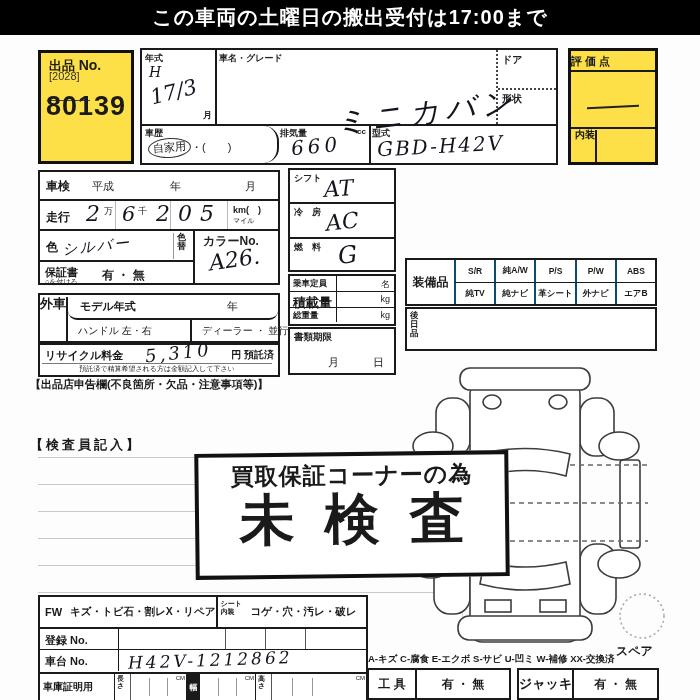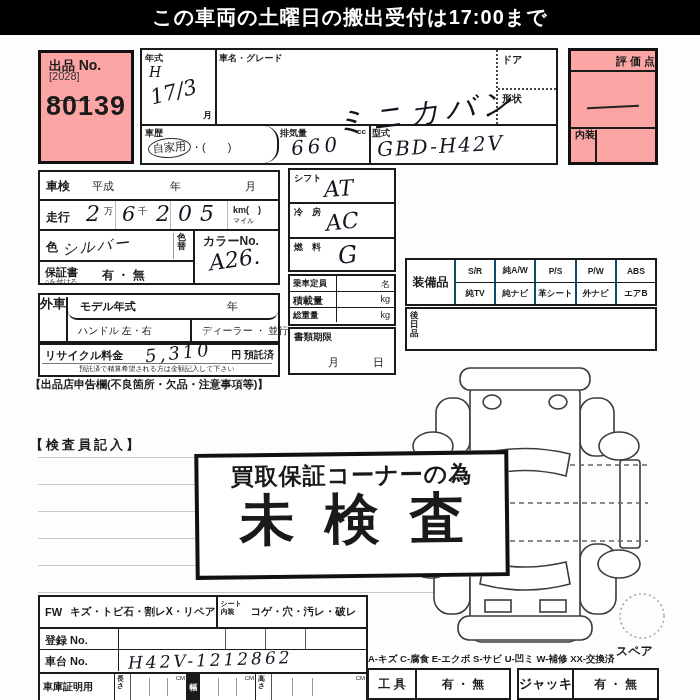--- a/index.html
+++ b/index.html
@@ -1,20 +1,20 @@
 <!DOCTYPE html>
 <html><head>
 <meta charset="utf-8">
 <style>
   html,body{margin:0;padding:0;background:#e8e8e8;}
   #sheet{position:relative;width:700px;height:700px;background:#fdfdfd;overflow:hidden;
          font-family:"Liberation Sans",sans-serif;color:#1a1a1a;}
   .abs{position:absolute;}
   .bx2{border:2px solid #1a1a1a;background:#fff;}
-  .bx3{border:3px solid #111;background:#fca5a5;}
+  .bx3{border:3px solid #111;background:#fde047;}
   .lbl{font-size:9px;font-weight:bold;color:#222;}
   .hw{font-family:"DejaVu Serif",serif;font-style:italic;color:#14141f;white-space:nowrap;}
   .nw{white-space:nowrap;}
   .vline{position:absolute;width:1px;background:#b9b9b9;}
   .hline{position:absolute;height:1px;background:#c9c9c9;}
   .stack{word-break:break-all;line-height:1.05;}
   .eqcell{border-left:2px solid #0c4a6e;border-top:1px solid #1a1a1a;display:flex;align-items:center;justify-content:center;
           font-size:8.5px;font-weight:bold;}
 </style>
 </head>
@@ -65,21 +65,21 @@
       <span class="lbl abs" style="right:3px;top:1px;font-size:8px;">cc</span>
       <span class="hw abs" style="left:14px;top:8px;font-size:20px;letter-spacing:4px;transform:rotate(-5deg);">660</span>
     </div>
     <div class="abs" style="left:227px;top:76px;width:187px;height:37px;">
       <span class="lbl abs" style="left:3px;top:1px;">型式</span>
       <span class="hw abs" style="left:8px;top:8px;font-size:20px;letter-spacing:2px;transform:rotate(-3deg);">GBD-H42V</span>
     </div>
   </div>
 
   <div class="abs bx3" style="left:568px;top:48px;width:84px;height:111px;">
-    <div style="height:19px;border-bottom:2px solid #1a1a1a;text-align:right;">
+    <div style="height:19px;border-bottom:2px solid #1a1a1a;text-align:left;">
       <span style="font-size:11px;font-weight:bold;">評 価 点</span>
     </div>
     <div style="position:absolute;left:16px;top:55px;width:52px;border-top:2px solid #222;transform:rotate(-3deg);"></div>
     <div class="abs" style="left:0;bottom:0;width:100%;height:33px;border-top:2px solid #1a1a1a;">
       <span class="stack abs" style="left:0;top:1px;width:20px;height:100%;border-right:2px solid #1a1a1a;font-size:10px;font-weight:bold;padding-left:4px;">内装</span>
     </div>
   </div>
 
   <div class="abs bx2" style="left:38px;top:170px;width:238px;height:111px;">
     <div class="abs nw" style="left:0;top:0;width:100%;height:27px;">
@@ -159,21 +159,21 @@
     </div>
   </div>
 
   <div class="abs bx2" style="left:288px;top:274px;width:104px;height:48px;">
     <div style="position:relative;height:15px;">
       <span style="position:absolute;left:3px;top:2px;font-size:8.5px;font-weight:bold;">乗車定員</span>
       <div class="vline" style="left:46px;top:0;height:15px;background:#1a1a1a;"></div>
       <span style="position:absolute;right:4px;top:2px;font-size:9px;">名</span>
     </div>
     <div style="position:relative;height:15px;border-top:1.5px solid #1a1a1a;">
-      <span style="position:absolute;left:3px;top:2px;font-size:10px;font-weight:bold;">積載量</span>
+      <span style="position:absolute;left:3px;top:2px;font-size:13px;font-weight:bold;">積載量</span>
       <div class="vline" style="left:46px;top:0;height:15px;background:#1a1a1a;"></div>
       <span style="position:absolute;right:4px;top:2px;font-size:9px;">kg</span>
     </div>
     <div style="position:relative;height:14px;border-top:1.5px solid #1a1a1a;">
       <span style="position:absolute;left:3px;top:2px;font-size:8.5px;font-weight:bold;">総重量</span>
       <div class="vline" style="left:46px;top:0;height:14px;background:#1a1a1a;"></div>
       <span style="position:absolute;right:4px;top:2px;font-size:9px;">kg</span>
     </div>
   </div>
 

